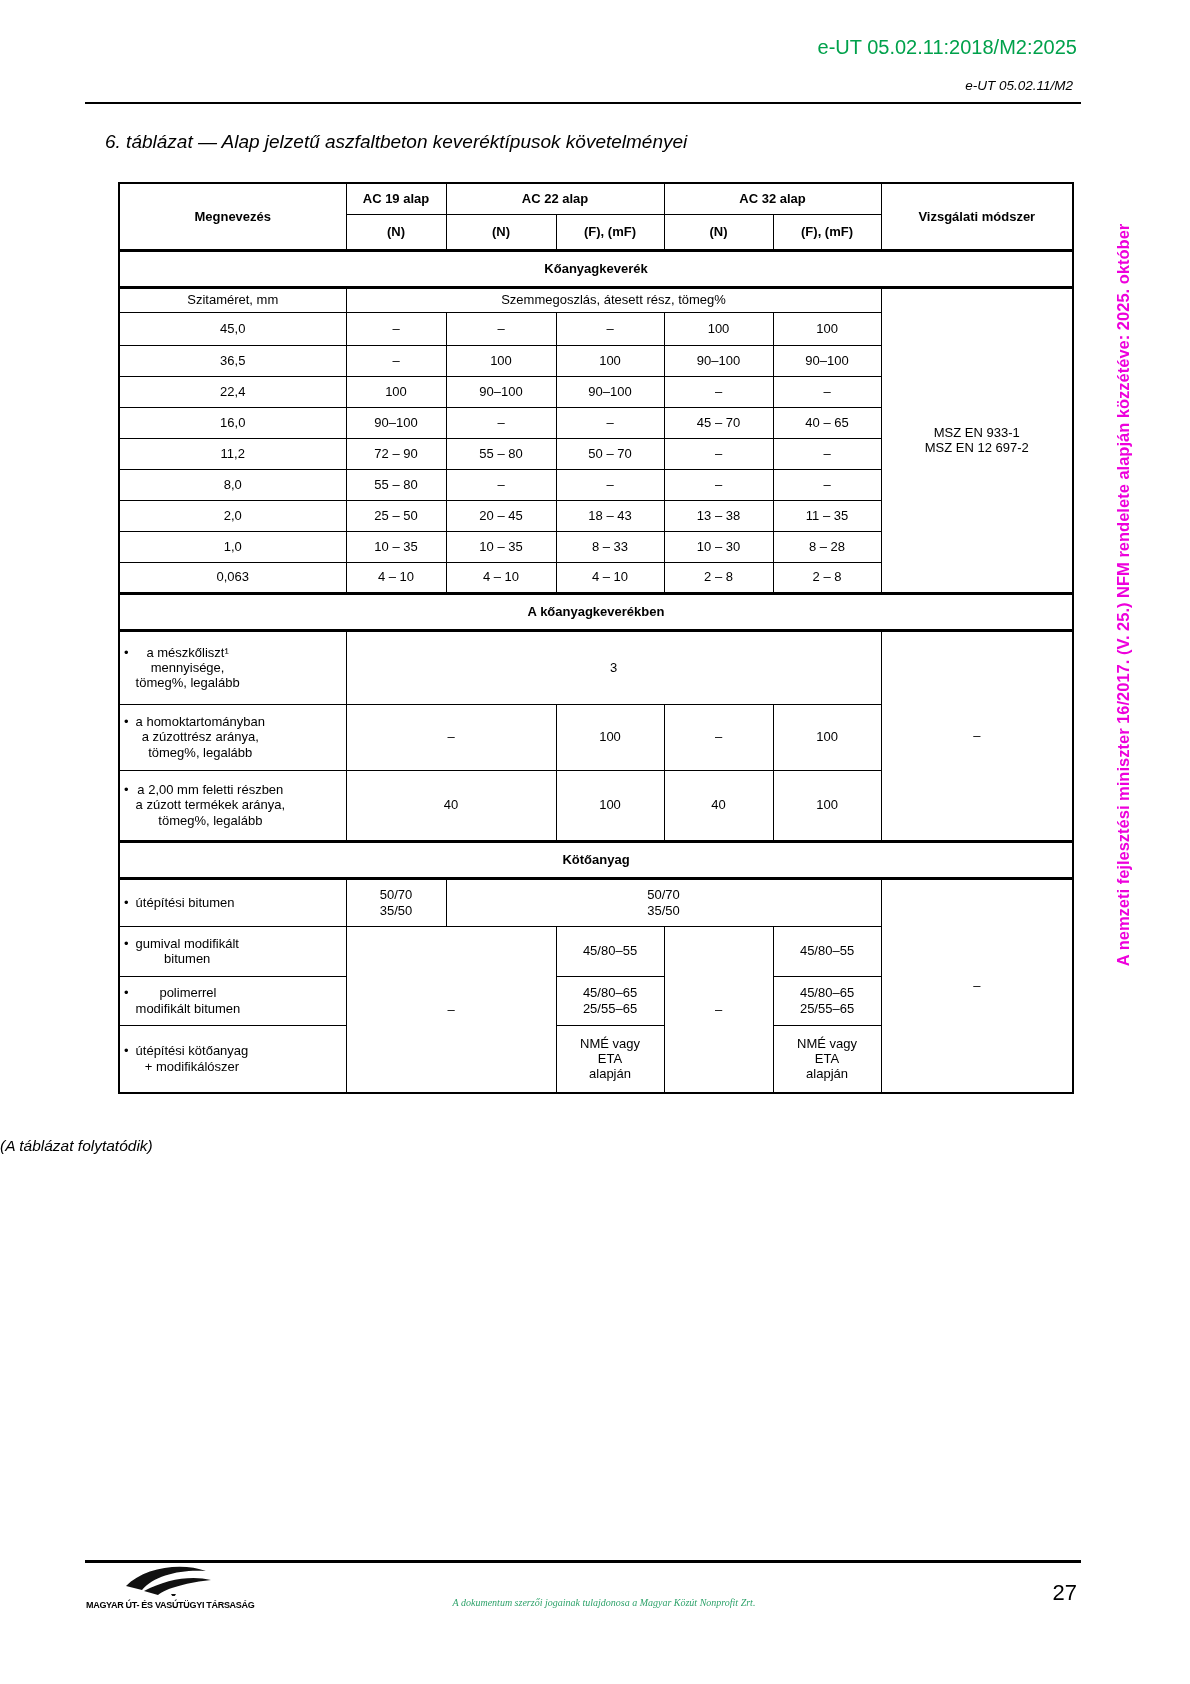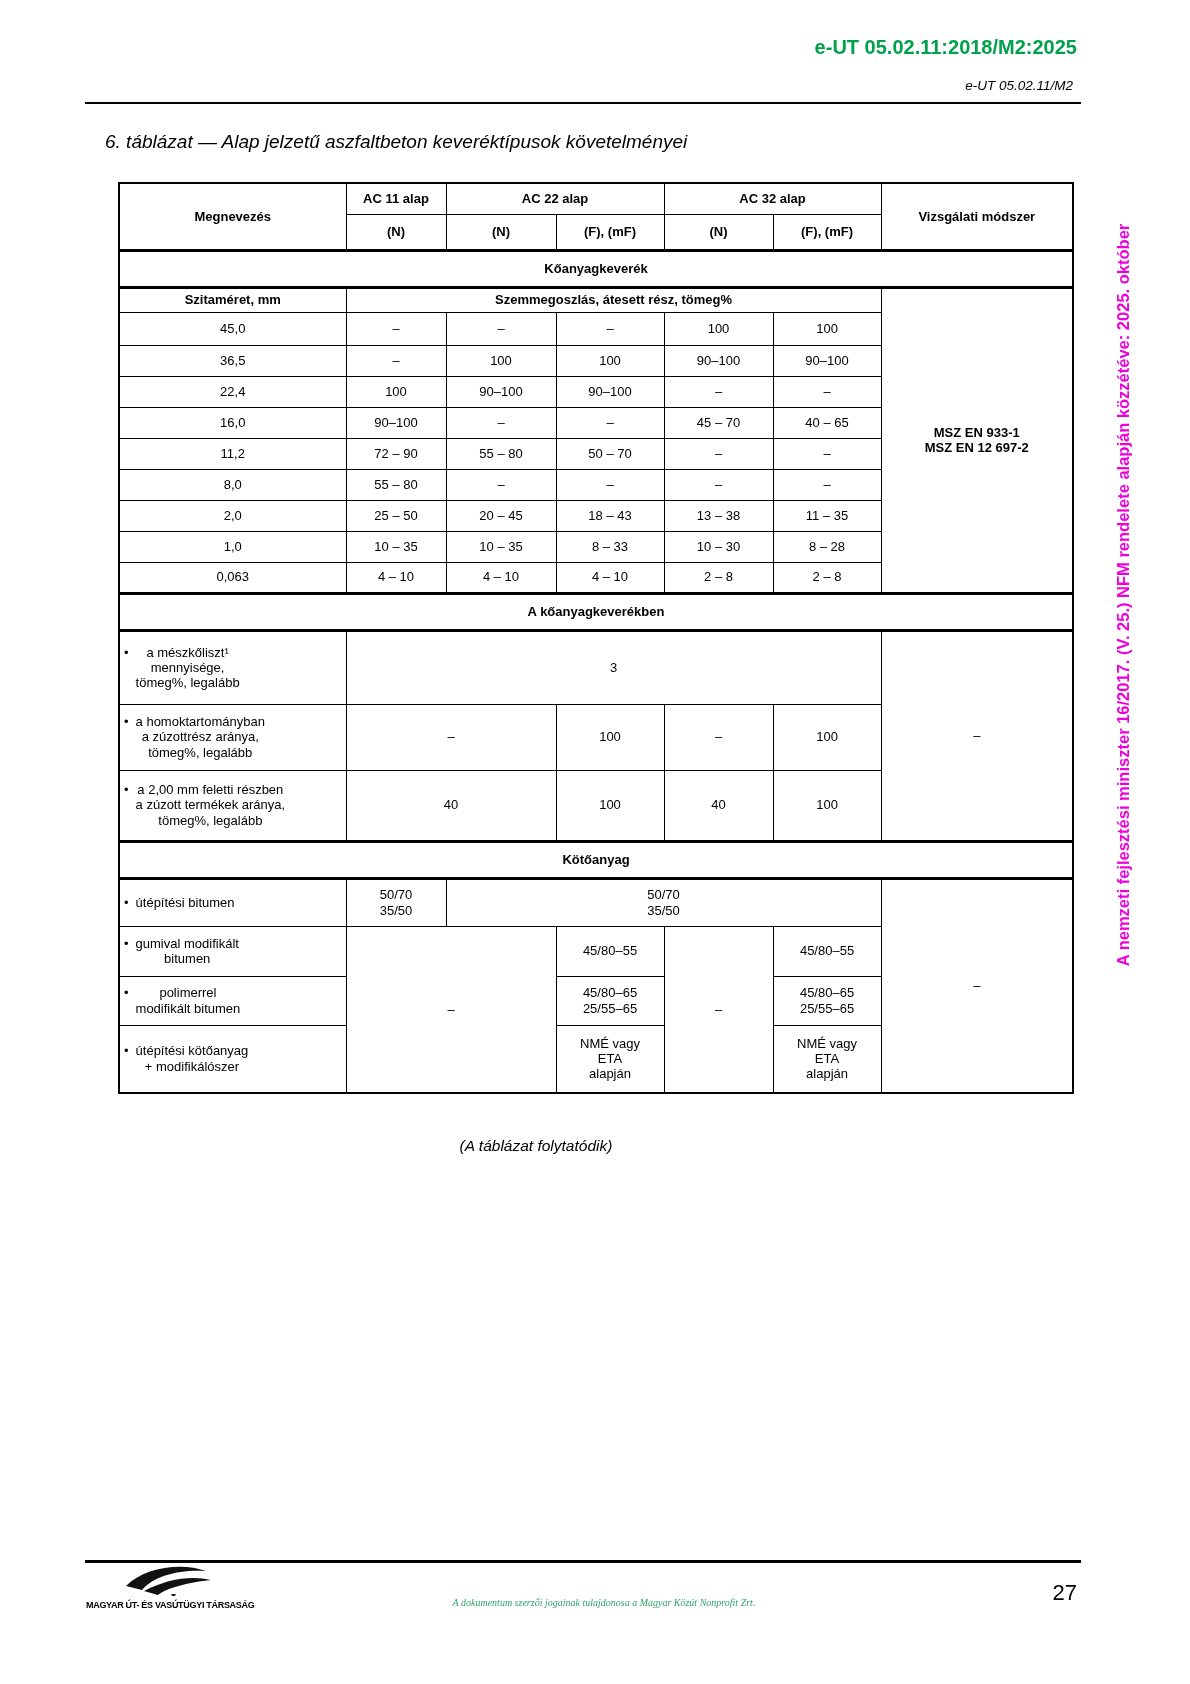--- a/index.html
+++ b/index.html
@@ -1,47 +1,47 @@
 <!DOCTYPE html>
 <html><head>
 <meta charset="utf-8">
 <style>
   html,body{margin:0;padding:0;background:#fff;}
   body{font-family:"Liberation Sans", sans-serif; color:#000;}
   #page{position:relative;width:1190px;height:1684px;background:#fff;overflow:hidden;}
 
   
   .hdr-green{position:absolute;top:36px;left:0;width:1077px;text-align:right;
-             font-size:20px;font-weight:bold;color:#00A14B;}
+             font-size:20px;font-weight:normal;color:#00A14B;}
   .hdr-code{position:absolute;top:78px;left:0;width:1073px;text-align:right;font-size:13.5px;font-style:italic;}
   .hdr-rule{position:absolute;top:102px;left:85px;width:996px;height:2px;background:#000;}
 
   
   .tbl-title{position:absolute;top:131px;left:105px;font-size:19px;font-style:italic;}
 
   
   table.req{position:absolute;top:182px;left:118px;width:954px;border-collapse:collapse;
             table-layout:fixed;border:2.5px solid #000;font-size:13px;}
   table.req th, table.req td{border:1.4px solid #000;vertical-align:middle;text-align:center;
             padding:2px 4px;line-height:1.18;}
   table.req th{font-weight:bold;}
   tr.band > td{font-weight:bold;border-top:3.5px solid #000;border-bottom:3.5px solid #000;height:30px;}
-  tr.subhdr > *{border-bottom:3.5px solid #000;font-weight:bold;}
+  tr.subhdr > *{border-bottom:3.5px solid #000;font-weight:normal;}
   tr.mb > *{border-bottom:2.4px solid #000;}
   td.blbl{text-align:left;padding:3px 4px 3px 6px;}
   .bullet-wrap{display:flex;gap:7px;align-items:flex-start;}
   .bullet-wrap .bl{line-height:1.2;}
   .pre{white-space:pre-line;}
   td.method-left{text-align:left;padding-left:8px;white-space:pre-line;}
   .rh1{height:31px}.rh2{height:36px}.rsub{height:25px}.rs{height:31px}.rs1{height:33px}
   .rm1{height:74px}.rm2{height:66px}.rm3{height:71px}
   .rb1{height:48px}.rb2{height:50px}.rb3{height:49px}.rb4{height:68px}
 
   
-  .cont-note{position:absolute;top:1137px;left:0;width:1072px;text-align:center;
+  .cont-note{position:absolute;top:1137px;left:0;width:1072px;text-align:left;
              font-size:15.5px;font-style:italic;}
 
   
   .v-note{position:absolute;left:695px;top:583px;width:862px;height:24px;
           transform:rotate(-90deg);color:#EE00DC;font-weight:bold;font-size:16.5px;
           text-align:center;white-space:nowrap;}
 
   
   .ftr-rule{position:absolute;top:1560px;left:85px;width:996px;height:2.5px;background:#000;}
   .ftr-logo{position:absolute;top:1564px;left:118px;width:110px;height:32px;}
@@ -69,21 +69,21 @@
         <col style="width:110px">
       <col style="width:108px">
         <col style="width:109px">
         <col style="width:108px">
       <col style="width:192px">
     </colgroup>
 
     <tbody>
         <tr class="rh1">
       <th rowspan="2">Megnevezés</th>
-      <th>AC 11 alap</th>
+      <th>AC 19 alap</th>
       <th colspan="2">AC 22 alap</th>
       <th colspan="2">AC 32 alap</th>
       <th rowspan="2">Vizsgálati módszer</th>
     </tr>
     <tr class="rh2">
       <th>(N)</th>
       <th>(N)</th>
       <th>(F), (mF)</th>
       <th>(N)</th>
       <th>(F), (mF)</th>

